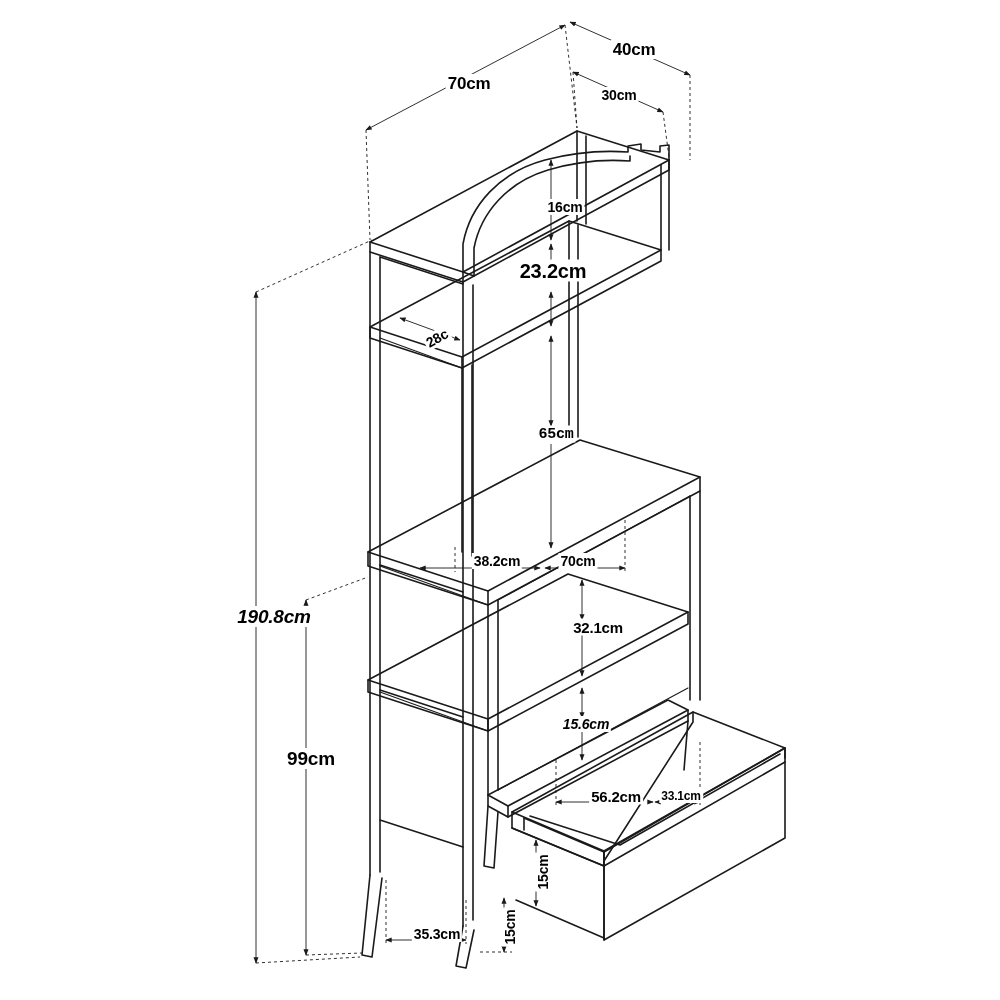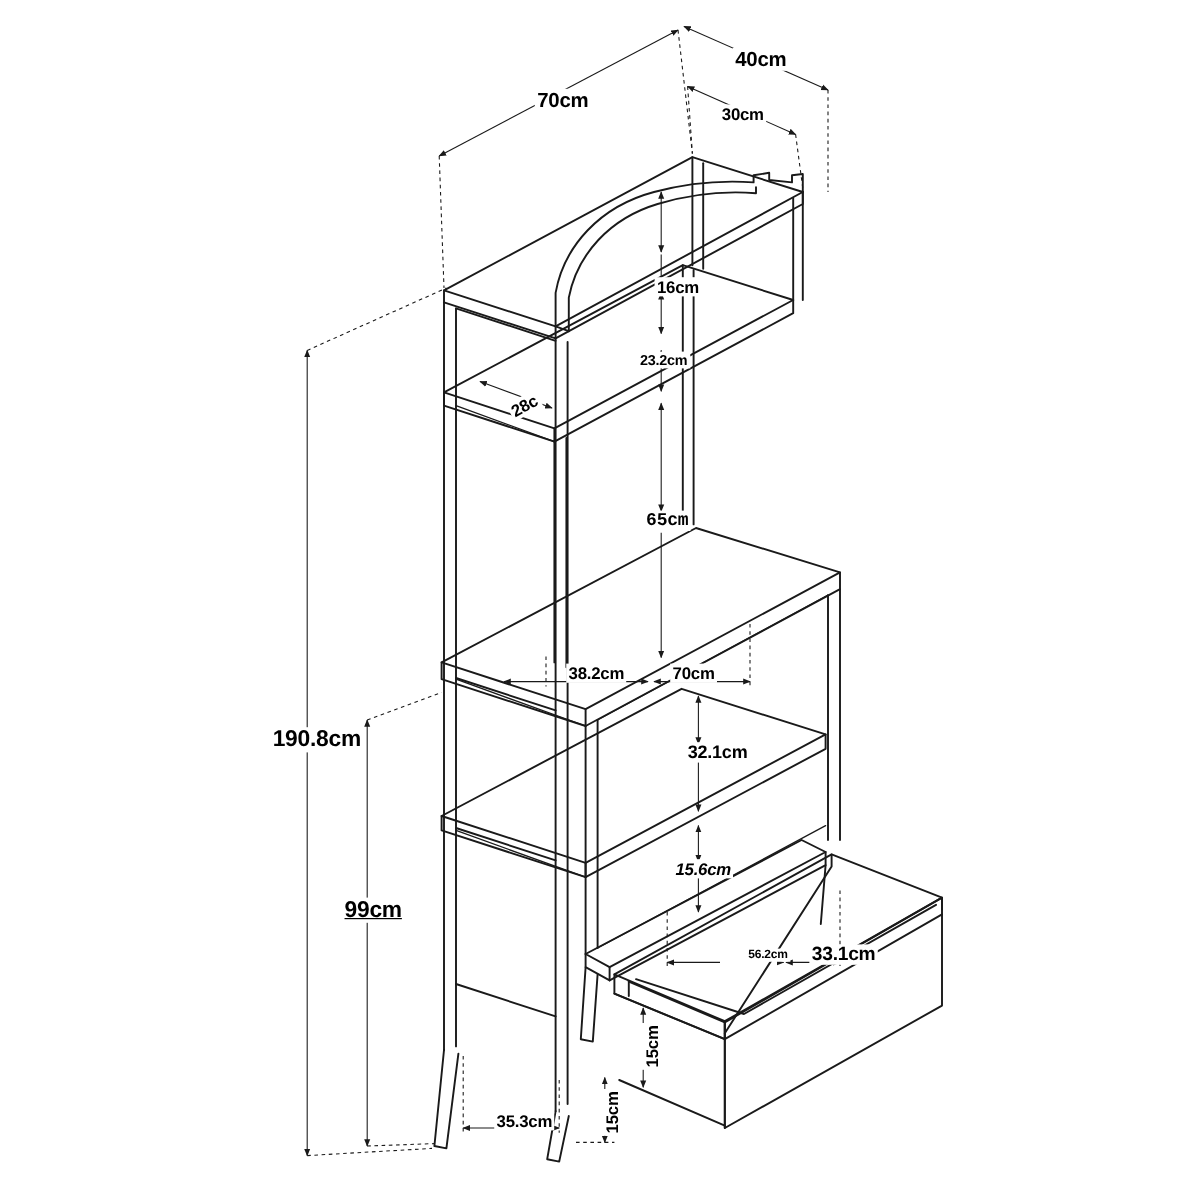--- a/index.html
+++ b/index.html
@@ -221,63 +221,63 @@
       <path d="M386 940 L466 940" marker-start="url(#arrow-start)" marker-end="url(#arrow-end)"></path>
       <path d="M386 880 L386 944" stroke-dasharray="3,3"></path>
       <path d="M466 900 L466 944" stroke-dasharray="3,3"></path>
 
       <path d="M504 898 L504 918" marker-start="url(#arrow-start)"></path>
       <path d="M504 934 L504 952" marker-end="url(#arrow-end)"></path>
       <path d="M480 952 L512 952" stroke-dasharray="3,3"></path>
     </g>
   </svg>
 
-  <div class="dim-label" style="left:264px; top:617px; font-size:19px; transform:translate(-50%,-50%);">
+  <div class="dim-label" style="left:274px; top:617px; font-size:19px; transform:translate(-50%,-50%);font-style:italic;">
     <span class="lbl-bg">190.8cm</span>
   </div>
-  <div class="dim-label" style="left:311px; top:759px; font-size:19px; transform:translate(-50%,-50%);text-decoration:underline;">
+  <div class="dim-label" style="left:311px; top:759px; font-size:19px; transform:translate(-50%,-50%);">
     <span class="lbl-bg">99cm</span>
   </div>
   <div class="dim-label" style="left:469px; top:84px; font-size:17px; transform:translate(-50%,-50%);">
     <span class="lbl-bg">70cm</span>
   </div>
   <div class="dim-label" style="left:634px; top:50px; font-size:17px; transform:translate(-50%,-50%);">
     <span class="lbl-bg">40cm</span>
   </div>
   <div class="dim-label" style="left:619px; top:95px; font-size:14px; transform:translate(-50%,-50%);">
     <span class="lbl-bg">30cm</span>
   </div>
-  <div class="dim-label" style="left:565px; top:207px; font-size:14px; transform:translate(-50%,-50%);margin-top:32px;">
+  <div class="dim-label" style="left:565px; top:207px; font-size:14px; transform:translate(-50%,-50%);">
     <span class="lbl-bg">16cm</span>
   </div>
-  <div class="dim-label" style="left:553px; top:300px; font-size:12px; transform:translate(-50%,-50%);">
+  <div class="dim-label" style="left:553px; top:271px; font-size:20px; transform:translate(-50%,-50%);">
     <span class="lbl-bg">23.2cm</span>
   </div>
   <div class="dim-label" style="left:437px; top:338px; font-size:14px; transform:translate(-50%,-50%) rotate(-29deg);">
     <span class="lbl-bg">28c</span>
   </div>
   <div class="dim-label" style="left:556px; top:434px; font-size:15px; transform:translate(-50%,-50%);font-family:Liberation Mono, monospace;">
     <span class="lbl-bg">65cm</span>
   </div>
   <div class="dim-label" style="left:497px; top:561px; font-size:14px; transform:translate(-50%,-50%);">
     <span class="lbl-bg">38.2cm</span>
   </div>
   <div class="dim-label" style="left:578px; top:561px; font-size:14px; transform:translate(-50%,-50%);">
     <span class="lbl-bg">70cm</span>
   </div>
   <div class="dim-label" style="left:586px; top:627px; font-size:15px; transform:translate(-50%,-50%);margin-left:12px;">
     <span class="lbl-bg">32.1cm</span>
   </div>
   <div class="dim-label" style="left:586px; top:724px; font-size:14px; transform:translate(-50%,-50%);font-style:italic;">
     <span class="lbl-bg">15.6cm</span>
   </div>
-  <div class="dim-label" style="left:616px; top:796px; font-size:10px; transform:translate(-50%,-50%);margin-left:24px;">
+  <div class="dim-label" style="left:616px; top:796px; font-size:15px; transform:translate(-50%,-50%);">
     <span class="lbl-bg">56.2cm</span>
   </div>
-  <div class="dim-label" style="left:703px; top:796px; font-size:16px; transform:translate(-50%,-50%);">
+  <div class="dim-label" style="left:681px; top:796px; font-size:12px; transform:translate(-50%,-50%);">
     <span class="lbl-bg">33.1cm</span>
   </div>
   <div class="dim-label" style="left:543px; top:872px; font-size:14px; transform:translate(-50%,-50%) rotate(-90deg);">
     <span class="lbl-bg">15cm</span>
   </div>
   <div class="dim-label" style="left:424px; top:934px; font-size:14px; transform:translate(-50%,-50%);margin-left:13px;">
     <span class="lbl-bg">35.3cm</span>
   </div>
   <div class="dim-label" style="left:510px; top:927px; font-size:14px; transform:translate(-50%,-50%) rotate(-90deg);">
     <span class="lbl-bg">15cm</span>

